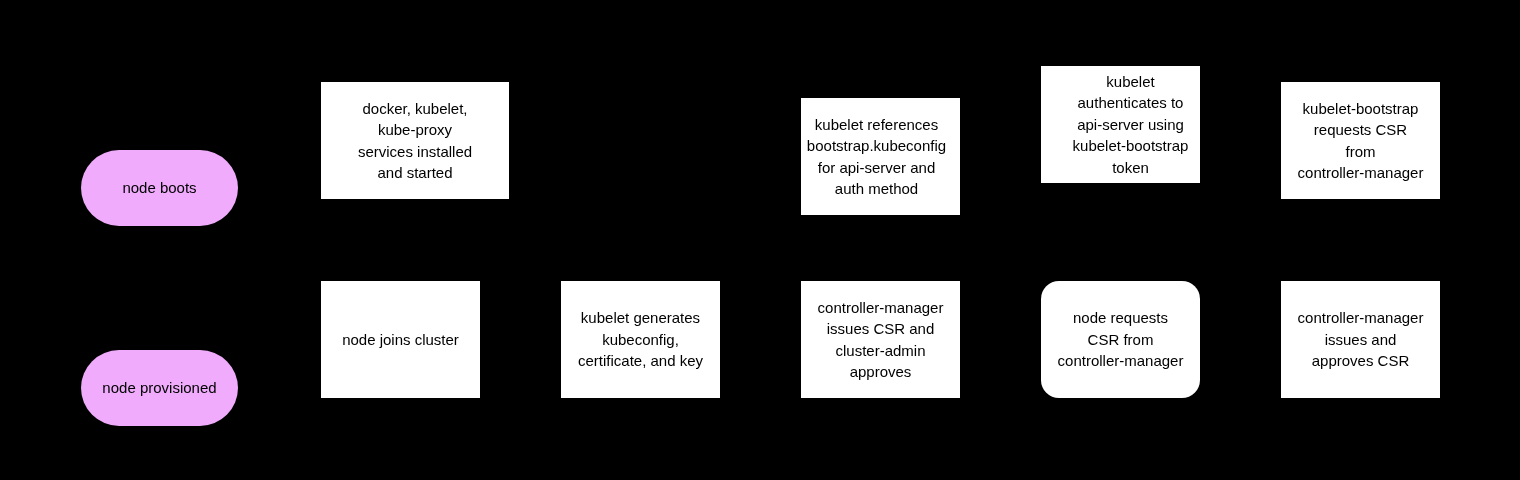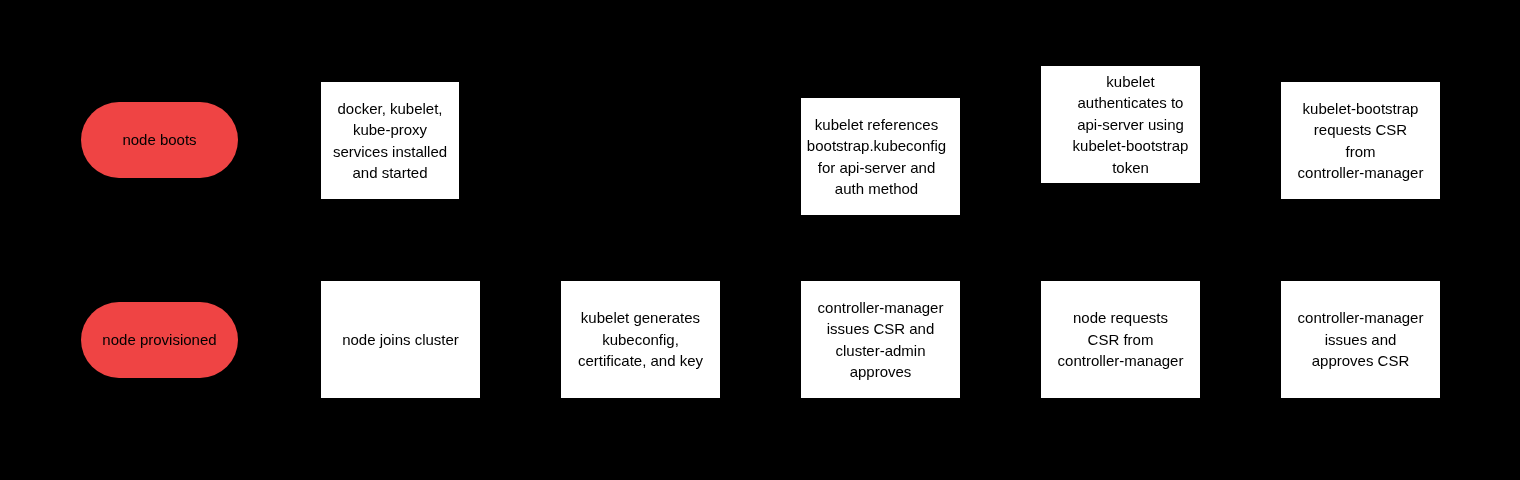--- a/index.html
+++ b/index.html
@@ -47,22 +47,23 @@
   .rect.overflow .label {
     width: 176px;
     margin-left: -8px;
     overflow: visible;
   }
   .rect.overflow {
     overflow: hidden;
   }
   
   .pill {
-    background: #ef4444;
+    background: #f0abfc;
     border-radius: 38px;
+    margin-top: 48px;
   }
   
   .diamond {
     background: transparent;
   }
   .diamond .dshape {
     position: absolute;
     left: 0;
     top: 0;
     width: 100%;
@@ -75,21 +76,21 @@
 </style>
 </head>
 <body>
 
 <div id="canvas">
 
   <div class="node pill" style="left:81px; top:102px; width:157px; height:76px;">
     <span class="label">node boots</span>
   </div>
 
-  <div class="node rect" style="left:321px; top:82px; width:138px; height:117px;">
+  <div class="node rect" style="left:321px; top:82px; width:188px; height:117px;">
     <span class="label">docker, kubelet,
 kube-proxy
 services installed
 and started</span>
   </div>
 
 
   <div class="node rect overflow" style="left:801px; top:98px; width:159px; height:117px;">
     <span class="label">kubelet references
 bootstrap.kubeconfig
@@ -126,21 +127,21 @@
 certificate, and key</span>
   </div>
 
   <div class="node rect" style="left:801px; top:281px; width:159px; height:117px;">
     <span class="label">controller-manager
 issues CSR and
 cluster-admin
 approves</span>
   </div>
 
-  <div class="node rect" style="left:1041px; top:281px; width:159px; height:117px;">
+  <div class="node rect" style="left:1041px; top:281px; width:159px; height:117px;border-radius:18px;">
     <span class="label">node requests
 CSR from
 controller-manager</span>
   </div>
 
   <div class="node rect" style="left:1281px; top:281px; width:159px; height:117px;">
     <span class="label">controller-manager
 issues and
 approves CSR</span>
   </div>

